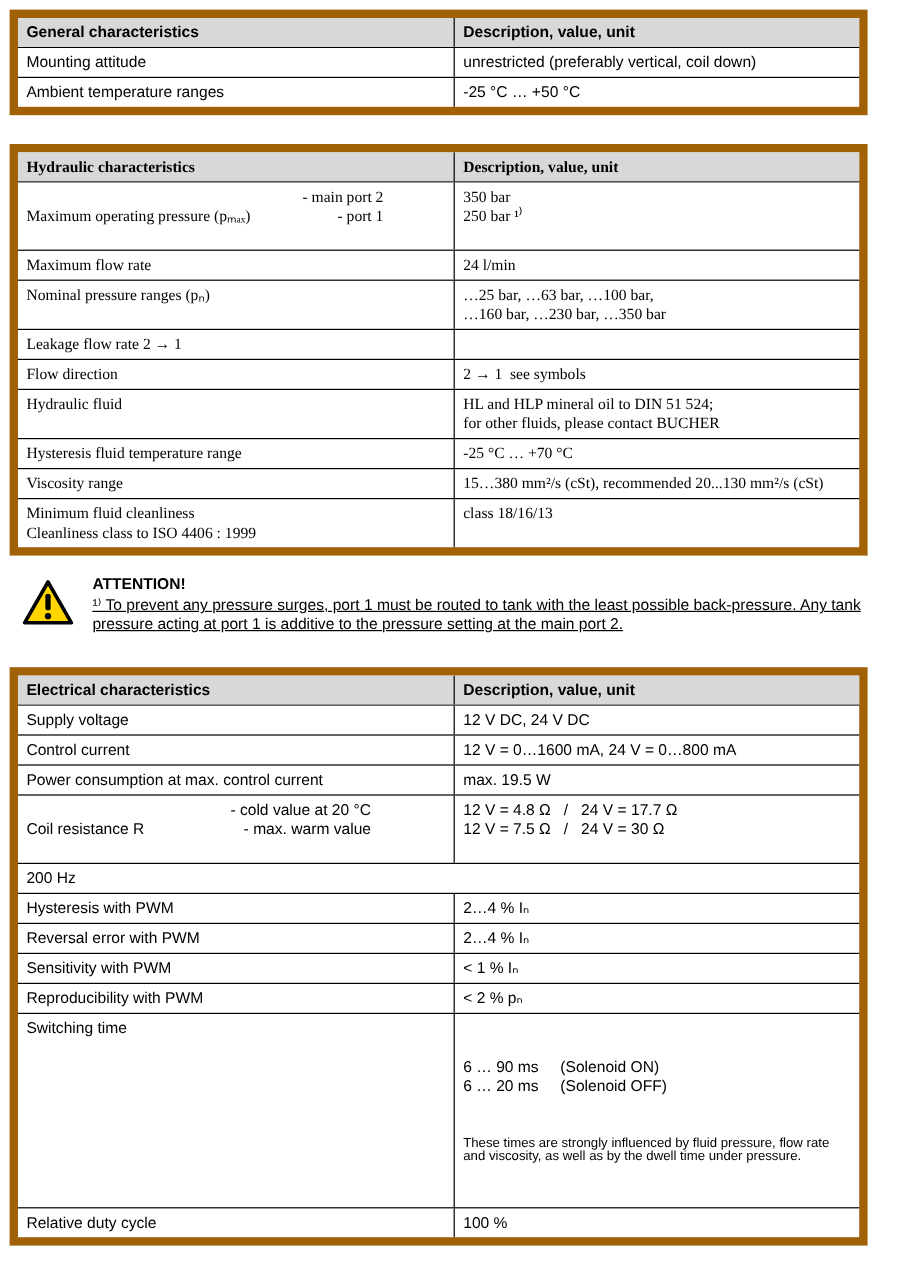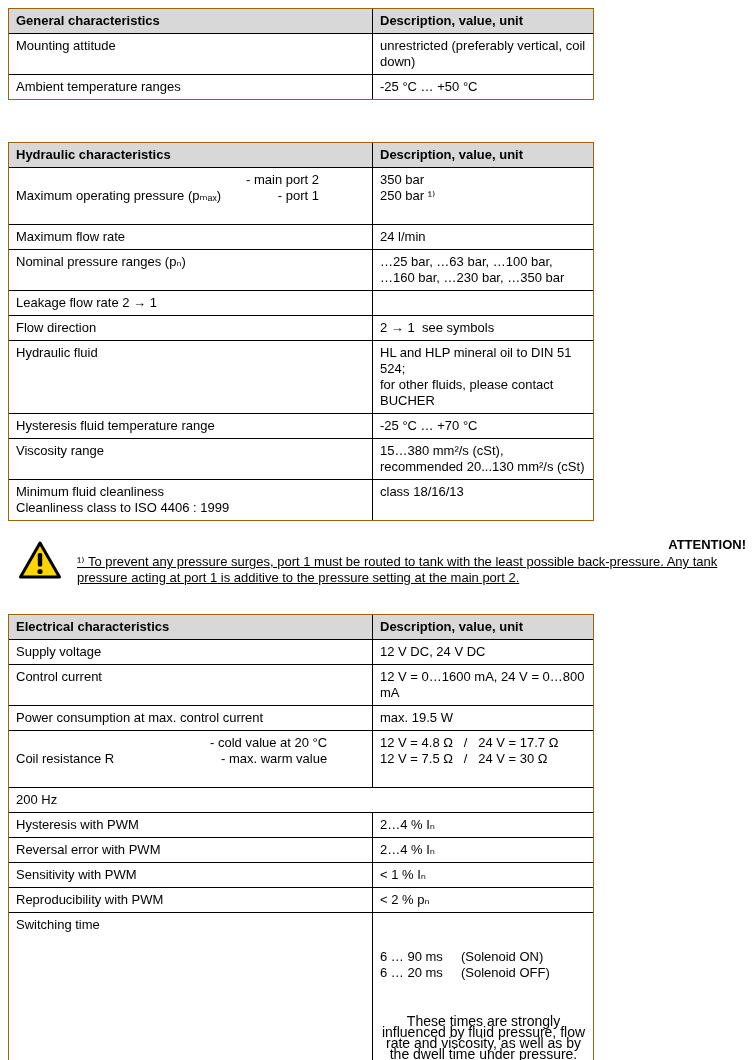--- a/index.html
+++ b/index.html
@@ -9,22 +9,22 @@
     min-height: 1060px;
     background: #ffffff;
     color: #000000;
     font-family: "Liberation Sans", "DejaVu Sans", sans-serif;
     font-size: 13px;
     line-height: 16px;
   }
   .page { padding: 8px 8px 0 8px; }
 
   .data-table {
-    border: 1px solid #a16207;
-    width: 586px;
+    border: 7px solid #a16207;
+    width: 715px;
   }
   .tr {
     display: flex;
     align-items: stretch;
     border-top: 1px solid #000;
   }
   .tr:first-child { border-top: none; }
   .cell { padding: 4px 6px 4px 7px; }
   .label-cell {
     flex: 0 0 364px;
@@ -41,43 +41,42 @@
     background: #d8d8d8;
     font-weight: bold;
   }
   .sub-label {
     position: absolute;
     top: 4px;
     white-space: pre-line;
     text-align: right;
   }
   .sub-a { left: 237px; }
-  .sub-b { left: 177px; margin-left: 24px; }
-
-  .hydraulic-table { margin-top: 42px; }
+  .sub-b { left: 177px; }
+
+  .hydraulic-table { margin-top: 24px; font-family: Liberation Serif, serif; }
   .electrical-table { margin-top: 28px; }
 
   .attention {
     display: flex;
     align-items: flex-start;
     margin: 16px 0 0 10px;
     width: 728px;
   }
   .warn-icon { flex: 0 0 44px; margin-top: 3px; }
   .warn-icon svg { display: block; }
   .attention-body { margin-left: 15px; flex: 1; }
-  .attention-title { font-weight: bold; text-align: right; }
+  .attention-title { font-weight: bold; }
   .attention-text { margin-top: 1px; text-decoration: underline; }
 
   .value-note {
-    font-size: 14px;
+    font-size: 11px;
     line-height: 11px;
     margin-top: 3px;
     max-width: 362px;
-    text-align: center;
   }
 </style>
 </head>
 <body>
 
 <div class="page">
 
   <section class="data-table general-table">
     <div class="tr th-row">
       <div class="cell label-cell">General characteristics</div>

